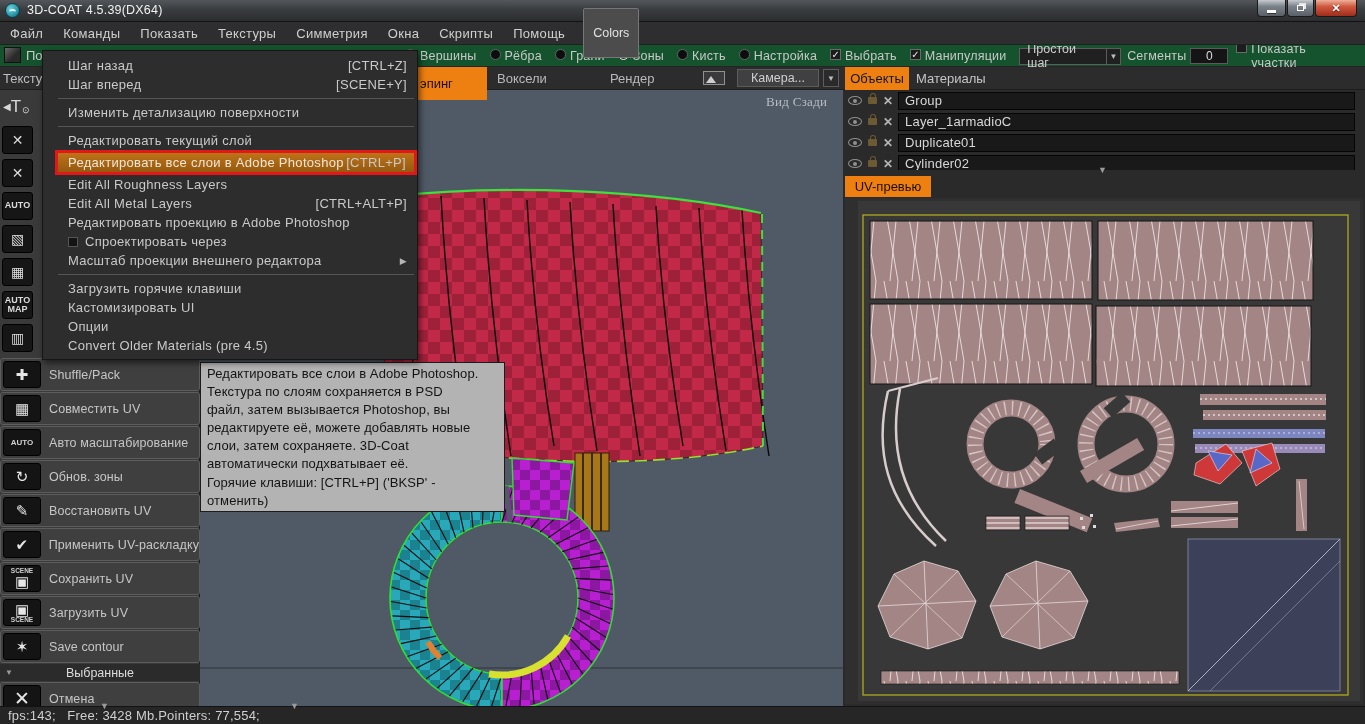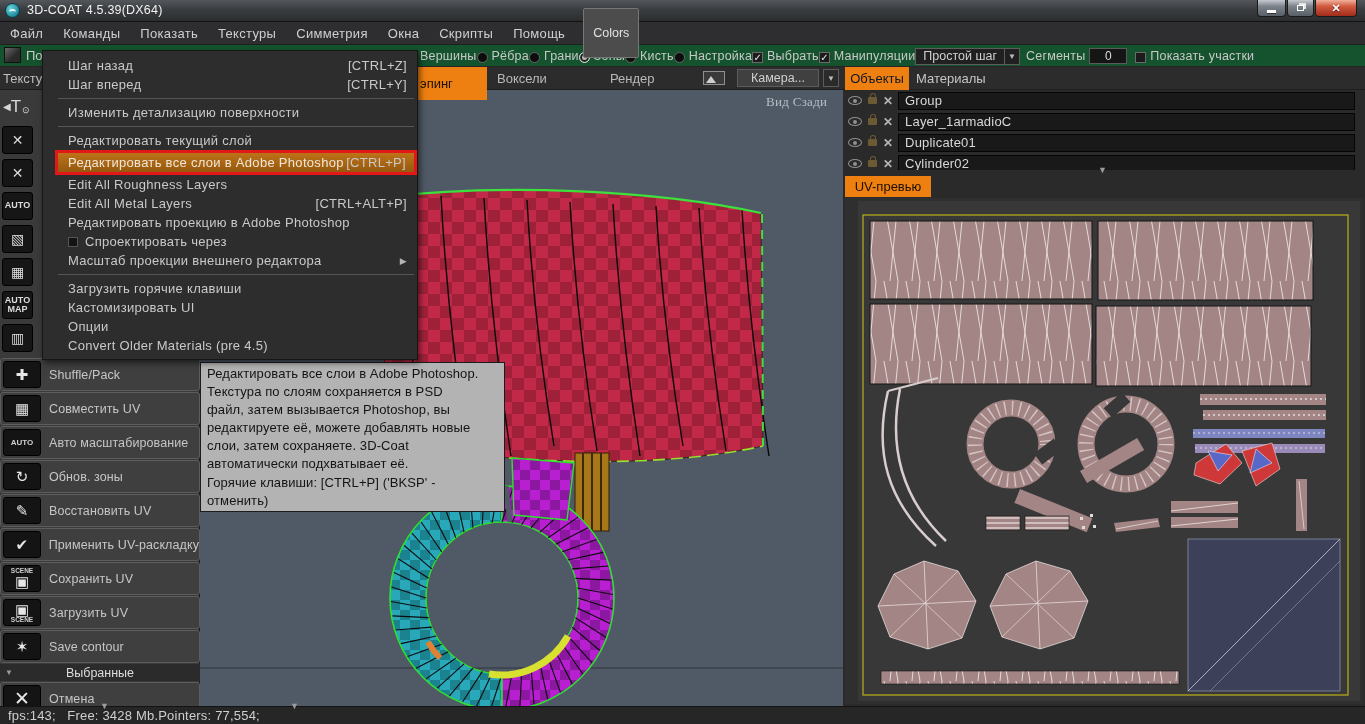--- a/index.html
+++ b/index.html
@@ -34,21 +34,21 @@
   #toolbar1 { position:absolute; left:0; top:45px; width:1365px; height:22px; background:#14532d;
     border-bottom:1px solid #252525; z-index:4;}
   #tb-cube { position:absolute; left:4px; top:2px; width:17px; height:16px;
     background:linear-gradient(135deg,#6a6a6a,#2a2a2a 60%); border:1px solid #111;}
   #tb-partial { position:absolute; left:26px; top:3px; color:#cccccc; font-size:13px;}
   #tb-right { position:absolute; left:405px; top:0; height:22px; display:flex; align-items:center;}
   .radio { width:11px; height:11px; border-radius:50%; background:#0d0d0d; border:1px solid #666;
     display:inline-block; margin-right:4px; }
   .radio.sel { background:#b8b8b8; border-color:#ddd; box-shadow:inset 0 0 0 2px #222;}
   .tb-label { color:#c8c8c8; font-size:12.5px; letter-spacing:0.2px;}
-  .tb-item { display:flex; align-items:flex-end; margin-right:0;}
+  .tb-item { display:flex; align-items:flex-start; margin-right:13px;}
   .chk { width:11px; height:11px; background:#1c1c1c; border:1px solid #6a6a6a; margin-right:4px;
     display:flex; align-items:center; justify-content:center; color:#e8e8e8; font-size:10px; line-height:10px;}
   #tb-dropdown { display:flex; align-items:center; height:17px; background:#202020; border:1px solid #5c5c5c;
     margin-right:6px;}
   #tb-dropdown .dd-text { padding:0 7px; color:#cfcfcf; font-size:12.5px;}
   #tb-dropdown .dd-arrow { width:15px; height:100%; border-left:1px solid #5c5c5c; color:#bbb; font-size:8px;
     display:flex; align-items:center; justify-content:center;}
   #segments-input { width:38px; height:16px; background:#151515; color:#ddd; border:1px solid #5a5a5a;
     text-align:center; font-size:12px; margin:0 8px 0 4px; font-family:"Liberation Sans",sans-serif;}
 
@@ -540,21 +540,21 @@
   </div>
 </div>
 
 <div id="ctxmenu">
   <div class="mi">
       <span>Шаг назад</span>
       <span class="sc">[CTRL+Z]</span>
     </div>
   <div class="mi">
       <span>Шаг вперед</span>
-      <span class="sc">[CTRL+Y]</span>
+      <span class="sc">[SCENE+Y]</span>
     </div>
   <div class="msep"></div>
   <div class="mi">
       <span>Изменить детализацию поверхности</span>
     </div>
   <div class="msep"></div>
   <div class="mi">
       <span>Редактировать текущий слой</span>
     </div>
   <div class="mi hl">

